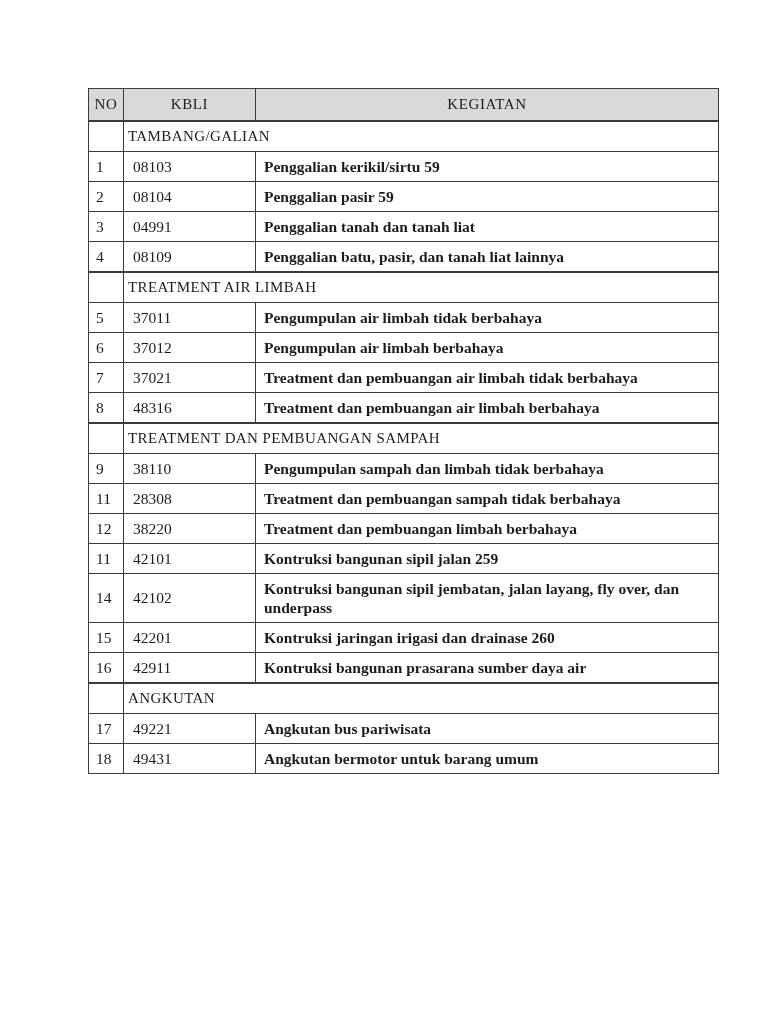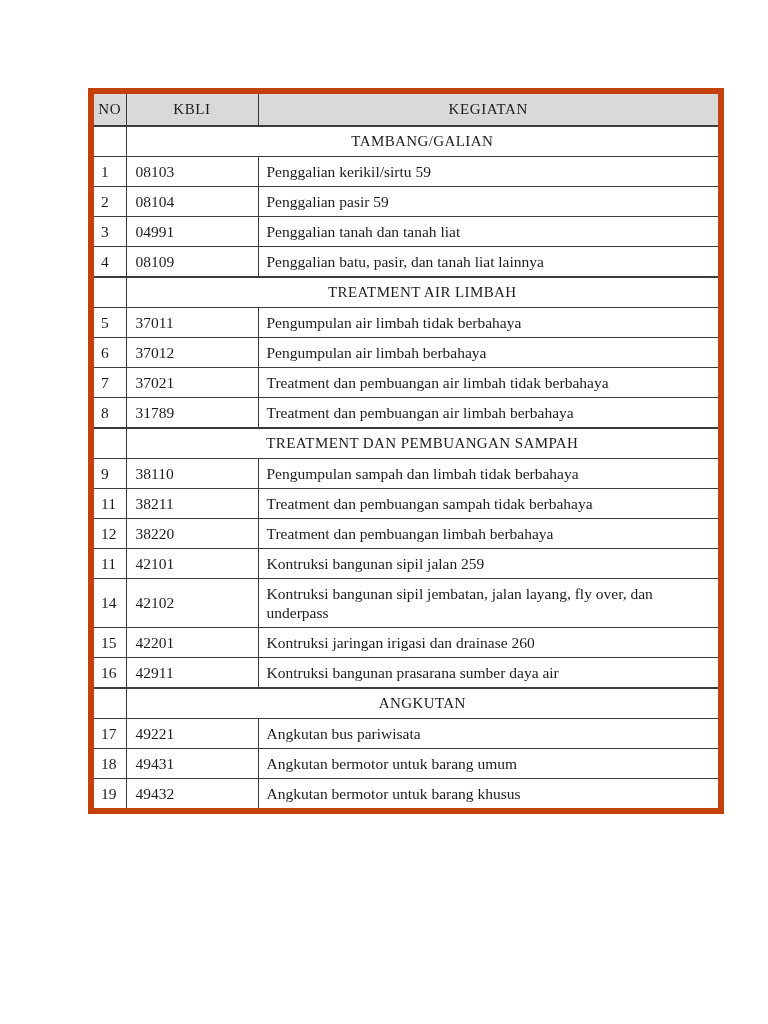--- a/index.html
+++ b/index.html
@@ -33,49 +33,49 @@
     color: #1c1c1c;
   }
   table.kbli th,
   table.kbli td {
     border: 1px solid #3b3b3b;
     vertical-align: middle;
     overflow: hidden;
   }
   
   table.kbli {
-    border: 6px solid #c2410c;
+    border: 1px solid #c2410c;
   }
   table.kbli thead th {
     background: #d9d9d9;
     font-weight: normal;
     text-align: center;
     font-size: 15px;
     letter-spacing: 0.6px;
     padding: 7px 4px;
     border-bottom-width: 2px;
   }
   .col-no   { width: 35px;  }
   .col-kbli { width: 132px; margin-top: 40px; }
-  .col-kegiatan { width: 463px; }
+  .col-kegiatan { width: 463px; font-weight: bold; }
   table.kbli td.col-no {
     padding: 5px 3px 5px 7px;
     text-align: left;
   }
   table.kbli td.col-kbli {
     padding: 5px 6px 5px 9px;
     text-align: left;
   }
   table.kbli td.col-kegiatan {
     padding: 5px 8px;
     text-align: left;
     line-height: 19px;
   }
   table.kbli tr.section-row td {
-    text-align: center;
+    text-align: left;
     padding: 6px 4px;
     font-size: 15px;
     letter-spacing: 0.4px;
     border-top-width: 2px;
   }
   table.kbli tr.section-row td.col-no {
     padding: 6px 0;
   }
 </style>
 </head>
@@ -134,35 +134,35 @@
           <td class="col-kbli">37012</td>
           <td class="col-kegiatan">Pengumpulan air limbah berbahaya</td>
         </tr>
         <tr>
           <td class="col-no">7</td>
           <td class="col-kbli">37021</td>
           <td class="col-kegiatan">Treatment dan pembuangan air limbah tidak berbahaya</td>
         </tr>
         <tr>
           <td class="col-no">8</td>
-          <td class="col-kbli">31789</td>
+          <td class="col-kbli">48316</td>
           <td class="col-kegiatan">Treatment dan pembuangan air limbah berbahaya</td>
         </tr>
         <tr class="section-row">
           <td class="col-no"></td>
           <td colspan="2">TREATMENT DAN PEMBUANGAN SAMPAH</td>
         </tr>
         <tr>
           <td class="col-no">9</td>
           <td class="col-kbli">38110</td>
           <td class="col-kegiatan">Pengumpulan sampah dan limbah tidak berbahaya</td>
         </tr>
         <tr>
           <td class="col-no">11</td>
-          <td class="col-kbli">38211</td>
+          <td class="col-kbli">28308</td>
           <td class="col-kegiatan">Treatment dan pembuangan sampah tidak berbahaya</td>
         </tr>
         <tr>
           <td class="col-no">12</td>
           <td class="col-kbli">38220</td>
           <td class="col-kegiatan">Treatment dan pembuangan limbah berbahaya</td>
         </tr>
         <tr>
           <td class="col-no">11</td>
           <td class="col-kbli">42101</td>
@@ -189,21 +189,16 @@
         </tr>
         <tr>
           <td class="col-no">17</td>
           <td class="col-kbli">49221</td>
           <td class="col-kegiatan">Angkutan bus pariwisata</td>
         </tr>
         <tr>
           <td class="col-no">18</td>
           <td class="col-kbli">49431</td>
           <td class="col-kegiatan">Angkutan bermotor untuk barang umum</td>
-        </tr>
-        <tr>
-          <td class="col-no">19</td>
-          <td class="col-kbli">49432</td>
-          <td class="col-kegiatan">Angkutan bermotor untuk barang khusus</td>
         </tr>
       </tbody>
   </table>
 </div>
 
 </body></html>

